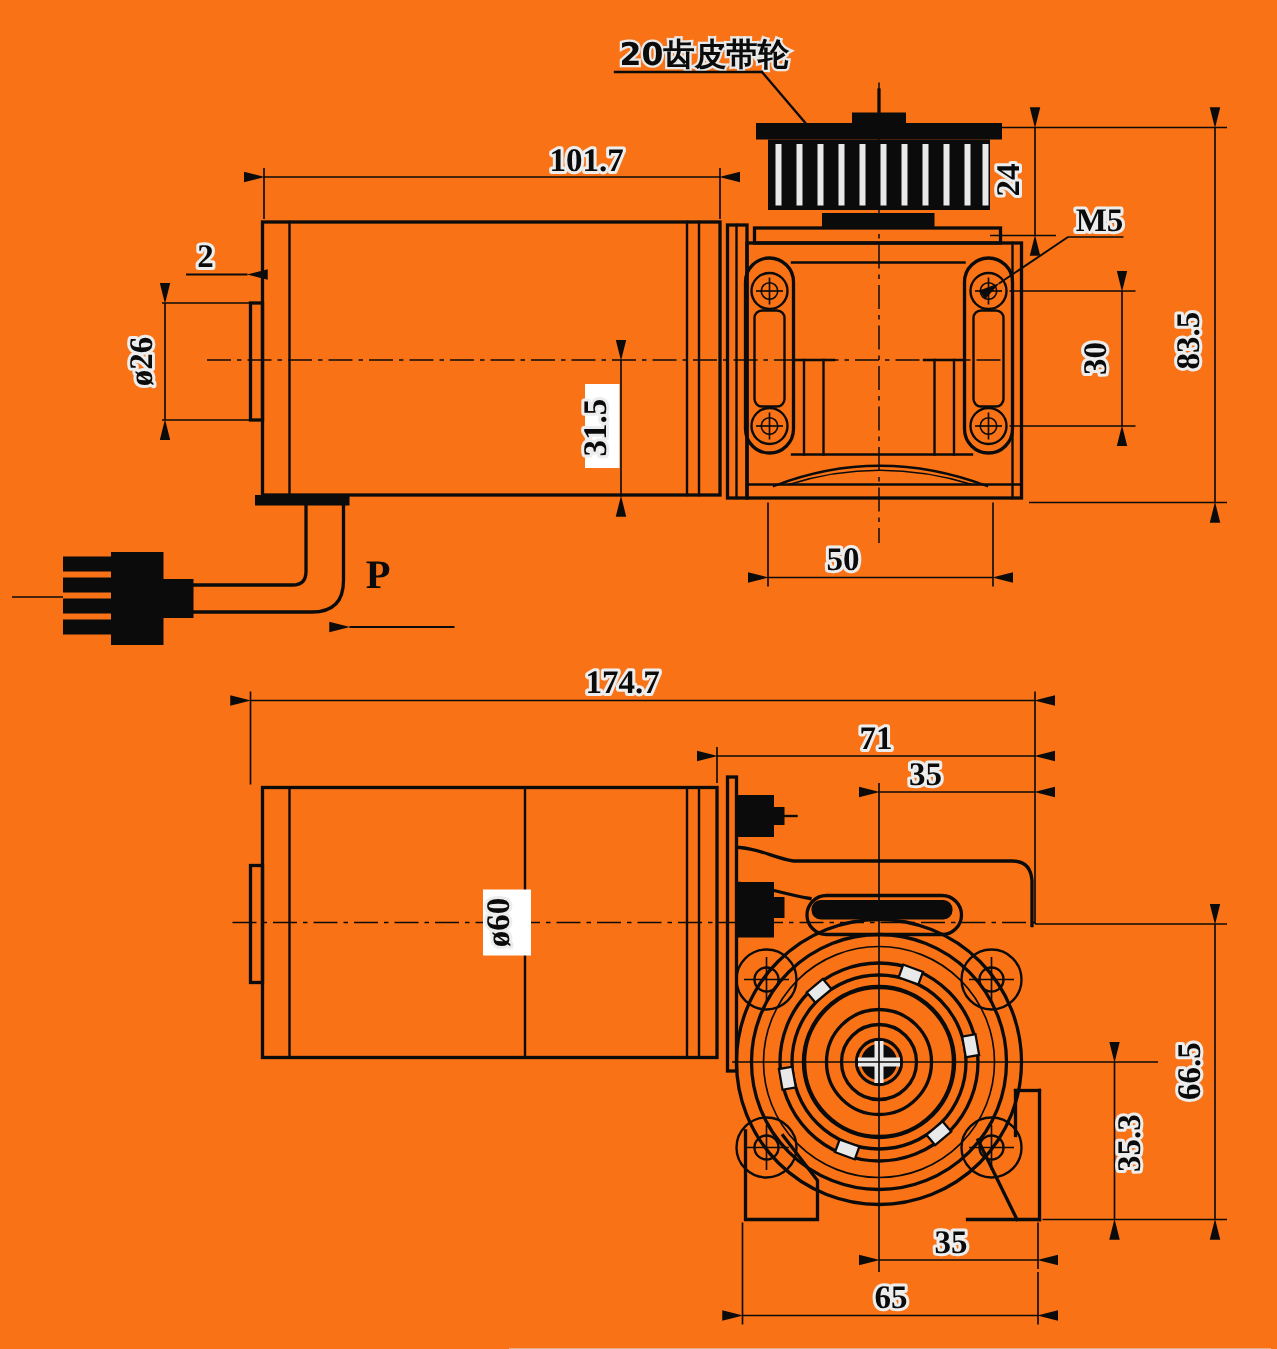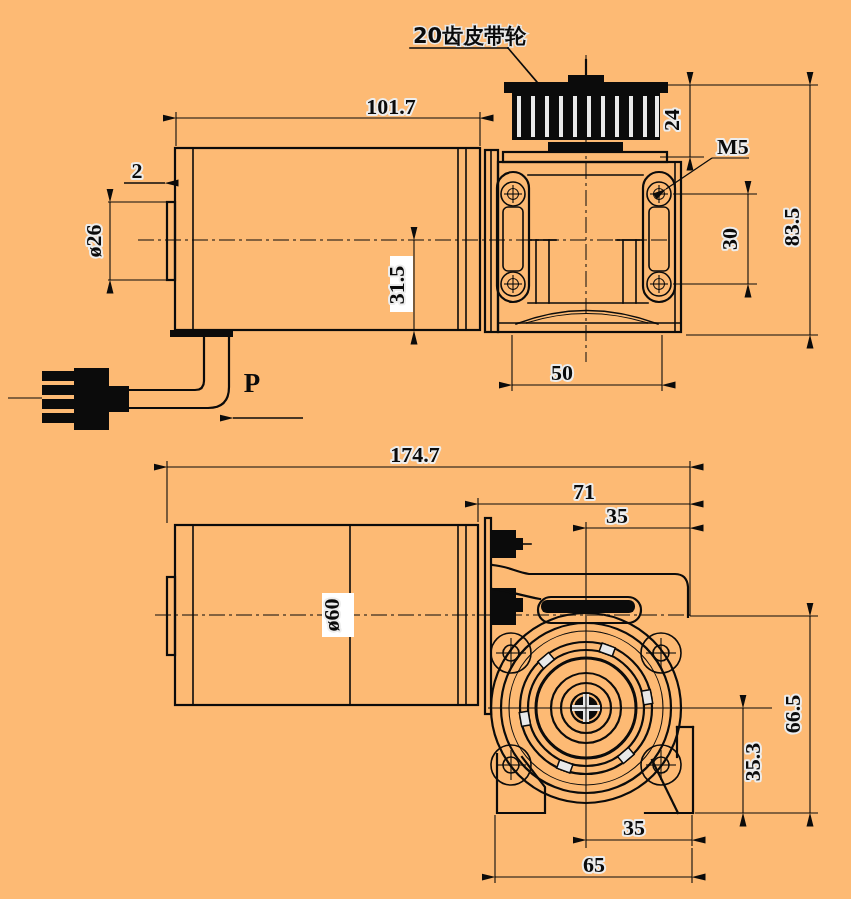--- a/index.html
+++ b/index.html
@@ -1,16 +1,16 @@
 <!DOCTYPE html>
 <html><head>
 <meta charset="utf-8">
 <style>
   html,body{margin:0;padding:0;background:#d9d9d9;}
-  #stage{width:851px;height:899px;background:#fdba74;position:relative;overflow:hidden;}
+  #stage{width:851px;height:899px;background:#f97316;position:relative;overflow:hidden;}
   svg{display:block;}
   .ln  {stroke:#0b0b0b;stroke-width:2.2;fill:none;stroke-linecap:square;}
   .ln3 {stroke:#0b0b0b;stroke-width:3;fill:none;}
   .ln15{stroke:#0b0b0b;stroke-width:1.6;fill:none;stroke-linecap:square;}
   .thin{stroke:#0b0b0b;stroke-width:1.1;fill:none;}
   .cl  {stroke:#0b0b0b;stroke-width:1;fill:none;stroke-dasharray:16 4 3 4;}
   .blk {fill:#0b0b0b;stroke:none;}
   .gap {fill:#e9e9e9;stroke:none;}
   .dim {stroke:#0b0b0b;stroke-width:1.1;fill:none;
         marker-start:url(#arr);marker-end:url(#arr);}

